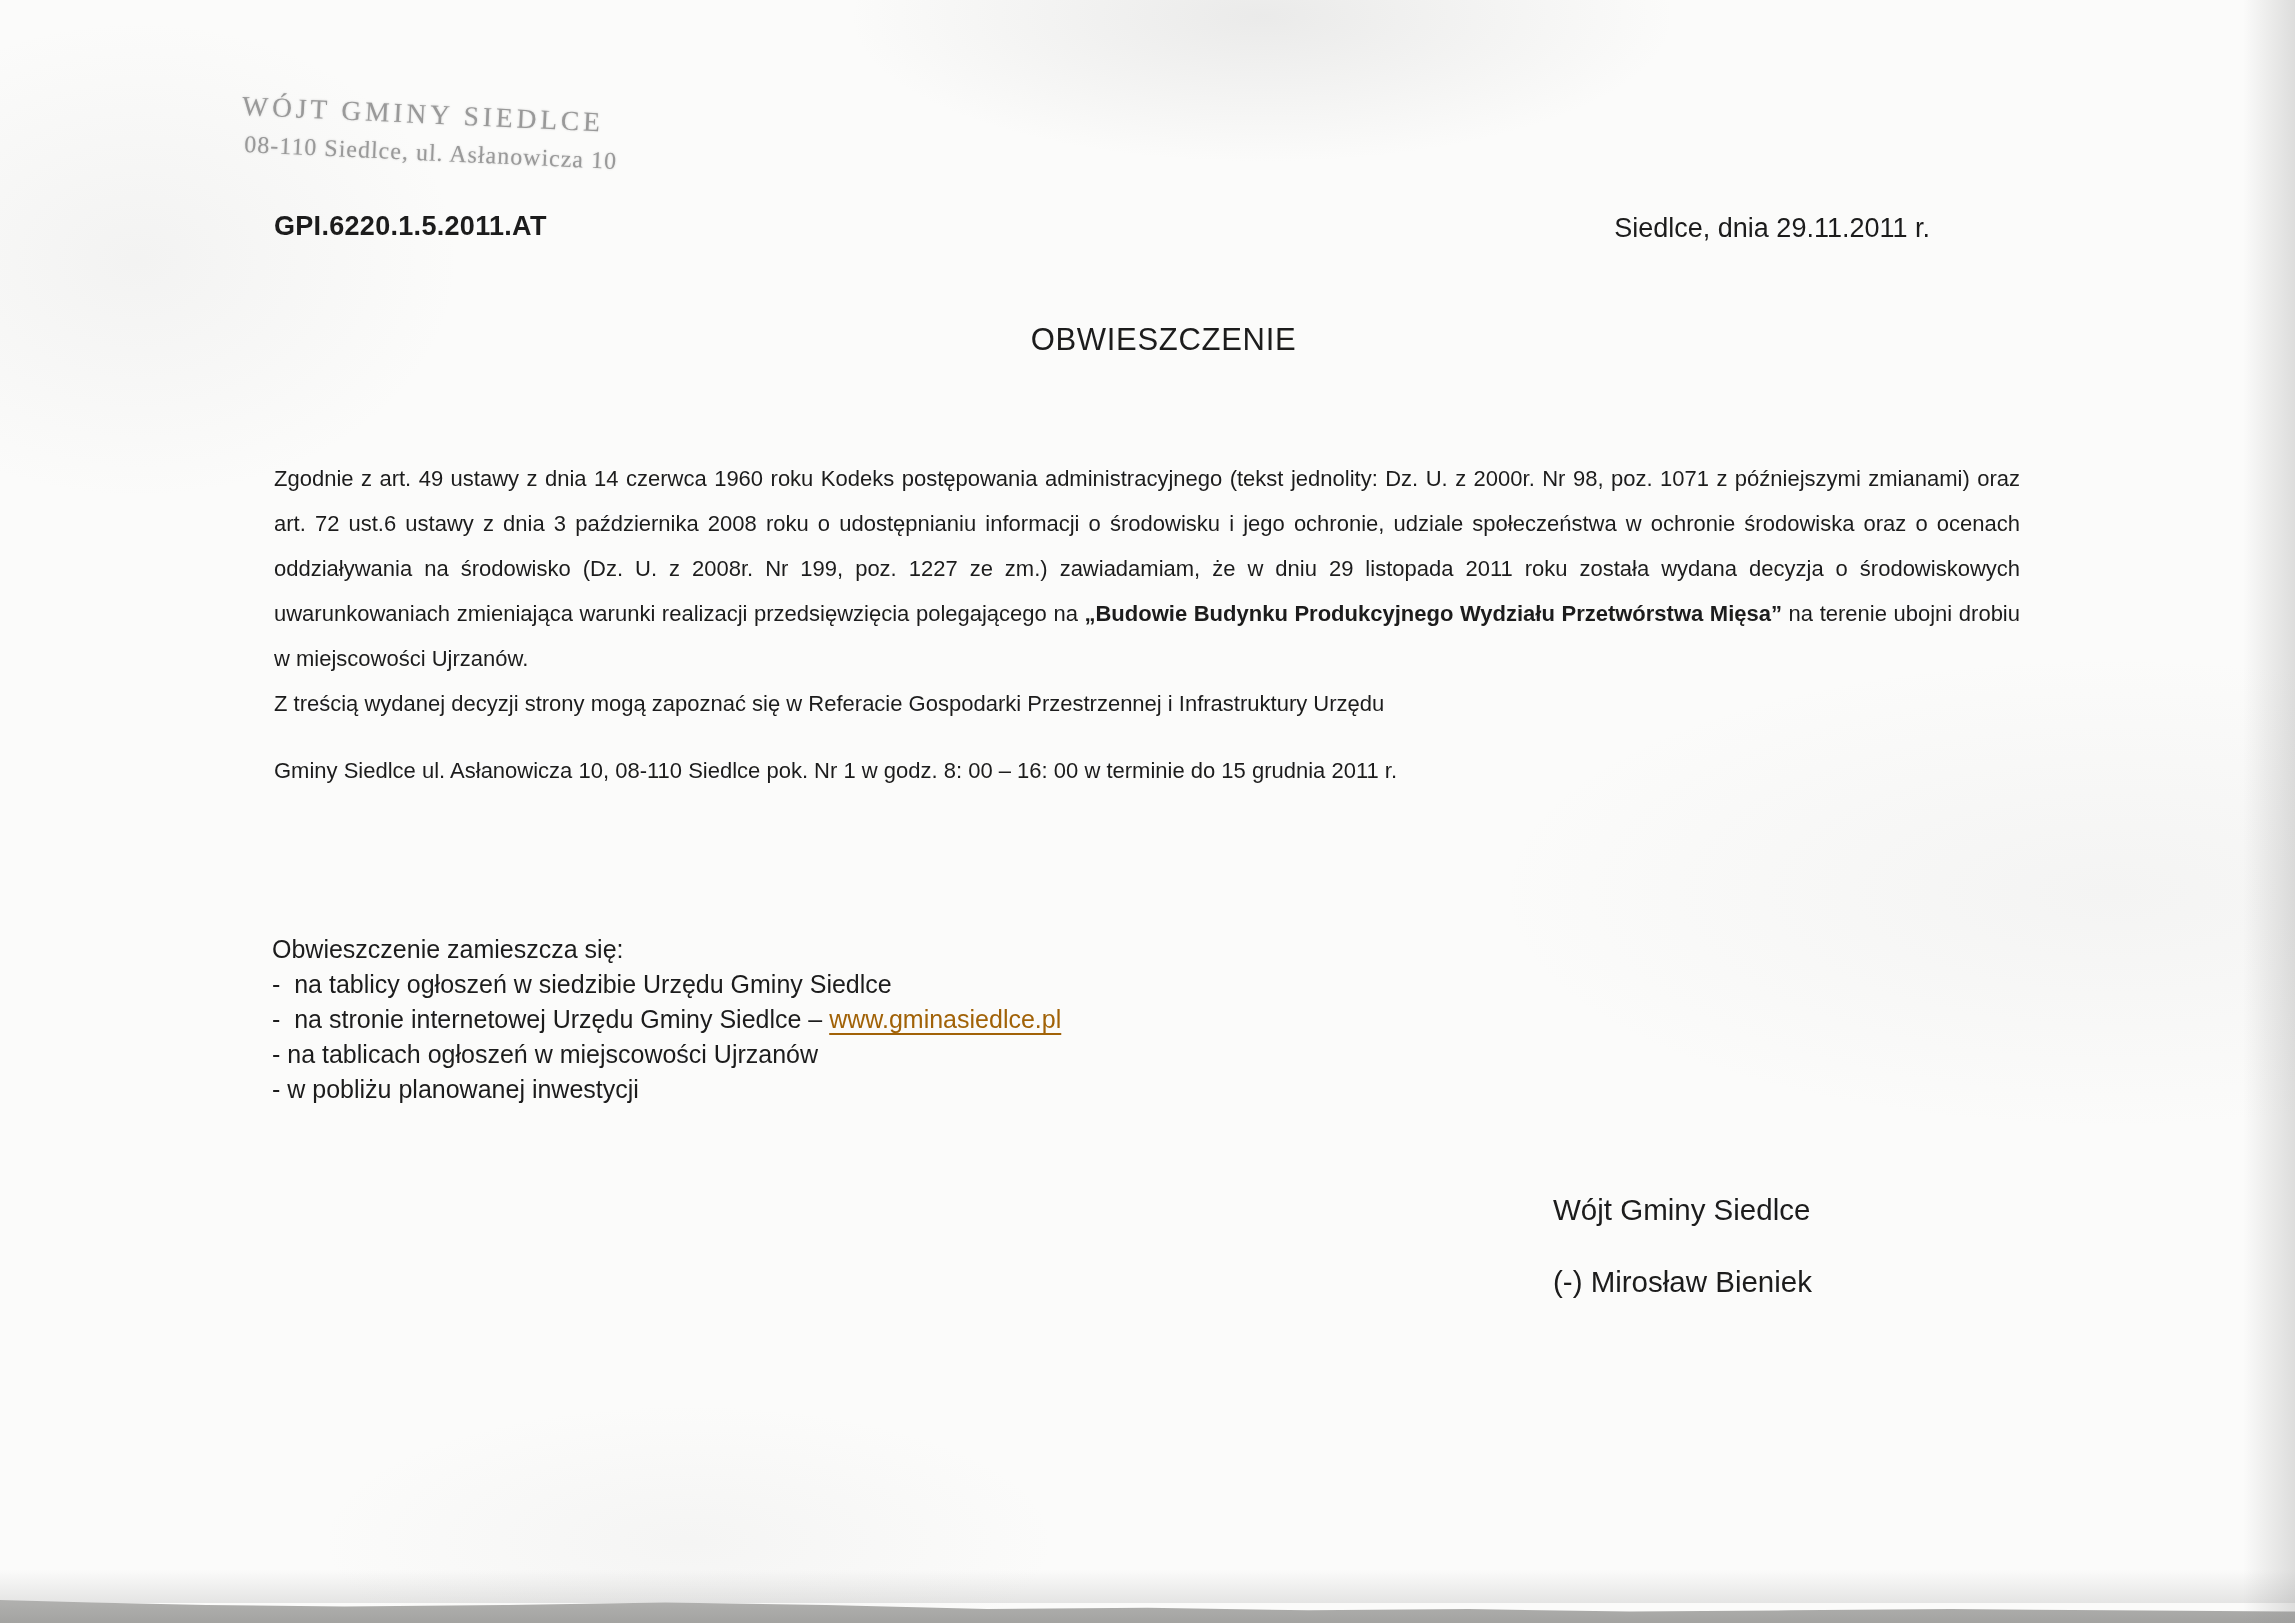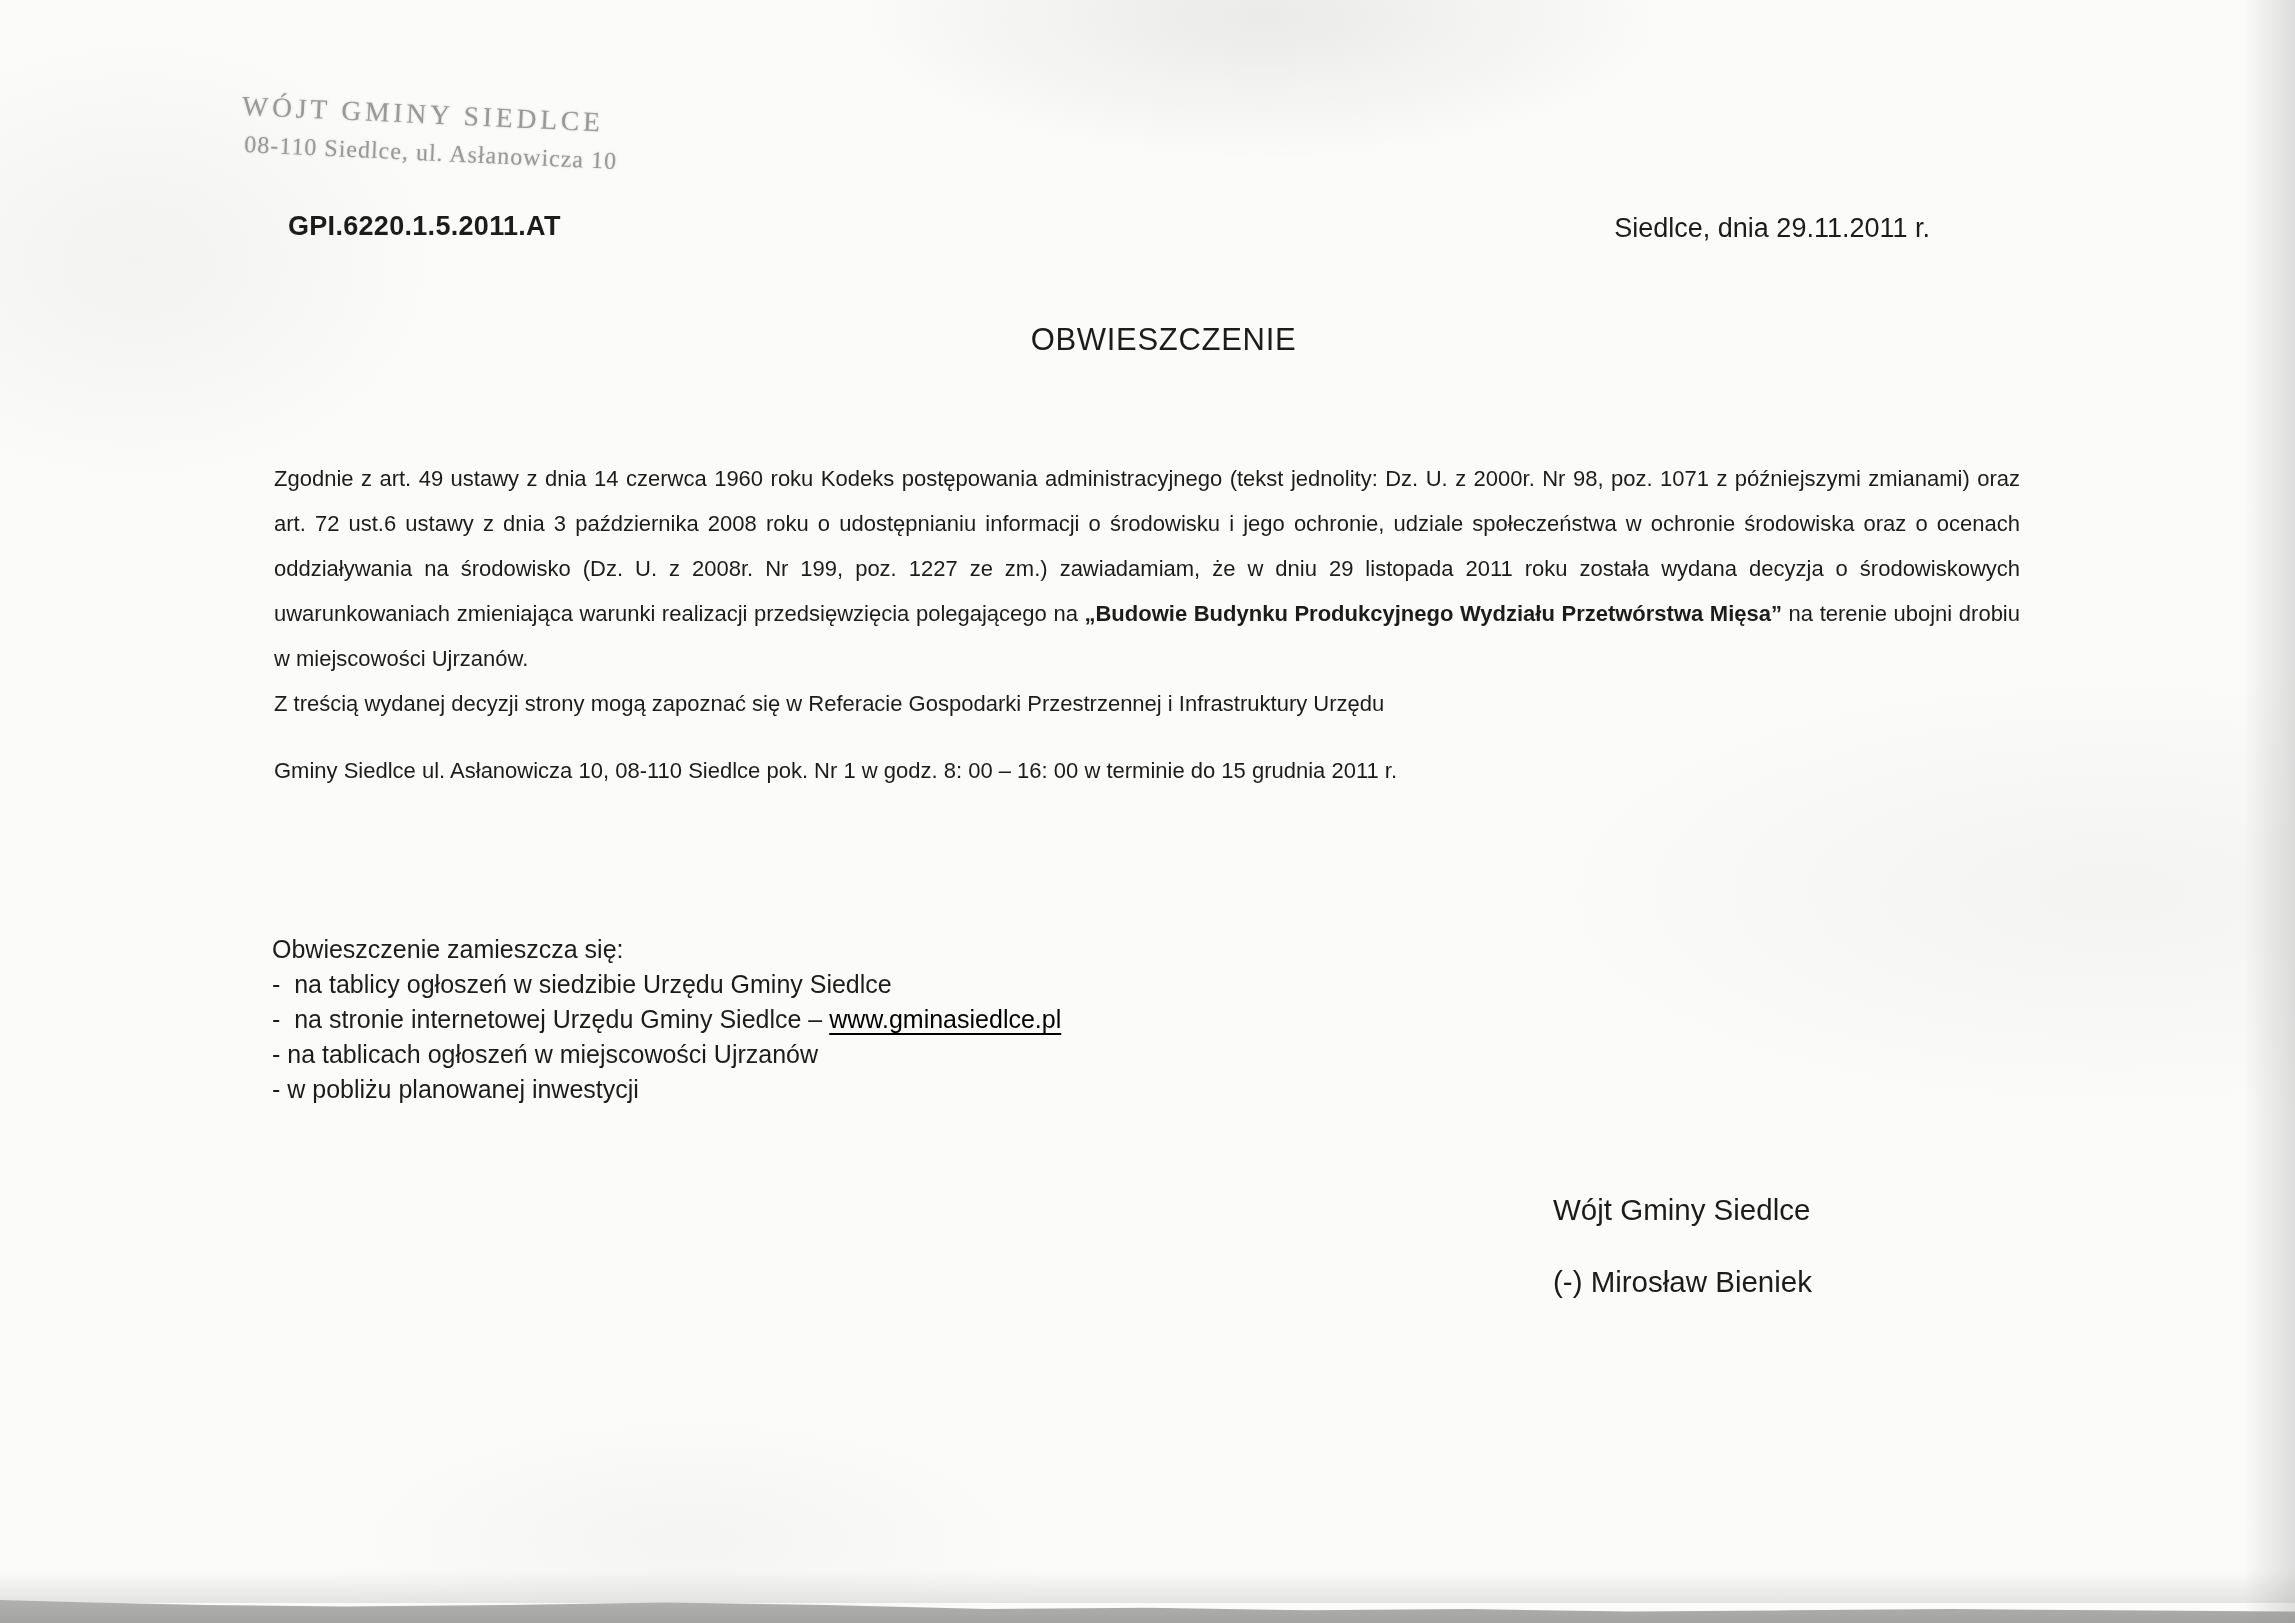--- a/index.html
+++ b/index.html
@@ -39,21 +39,21 @@
     color: #8f8f8f;
     font-family: "Liberation Serif", serif;
     text-shadow: 0 0 2px rgba(150,150,150,0.55);
     opacity: 0.9;
     white-space: nowrap;
   }
   .stamp-line1 { font-size: 27.5px; letter-spacing: 3.9px; }
   .stamp-line2 { font-size: 24px; letter-spacing: 1px; margin-top: 9.2px; margin-left: 3.9px; }
 
   .ref {
-    position: absolute; left: 288px; top: 211px;
+    position: absolute; left: 274px; top: 211px;
     font-size: 27px; font-weight: bold; letter-spacing: 0.3px;
   }
   .date {
     position: absolute; right: 365px; top: 213px;
     font-size: 27px;
   }
 
   .title {
     position: absolute; left: 16px; top: 322px; width: 100%;
     margin: 0; text-align: center;
@@ -67,21 +67,21 @@
   .para { margin: 0; }
   .para-justify { text-align: justify; }
   .para .bold { font-weight: bold; }
   .para3 { margin-top: 21.6px; }
 
   .dist {
     position: absolute; left: 272px; top: 932px;
     font-size: 25px; line-height: 35px;
   }
   .dist-item { white-space: pre-wrap; }
-  .dist .link { text-decoration: underline; text-decoration-thickness: 2px; text-underline-offset: 4.6px; color: #000000; }
+  .dist .link { text-decoration: underline; text-decoration-thickness: 2px; text-underline-offset: 4.6px; color: #a16207; }
 
   .signature {
     position: absolute; left: 1553px; top: 1193px;
     font-size: 29.5px; line-height: 33px;
   }
   .signature-name { margin-top: 39px; }
 
   .edge-shadow-soft {
     position: absolute; left: 0; bottom: 19.6px; width: 100%; height: 33px;
     background: linear-gradient(to bottom, rgba(160,160,160,0), rgba(160,160,160,0.25));

